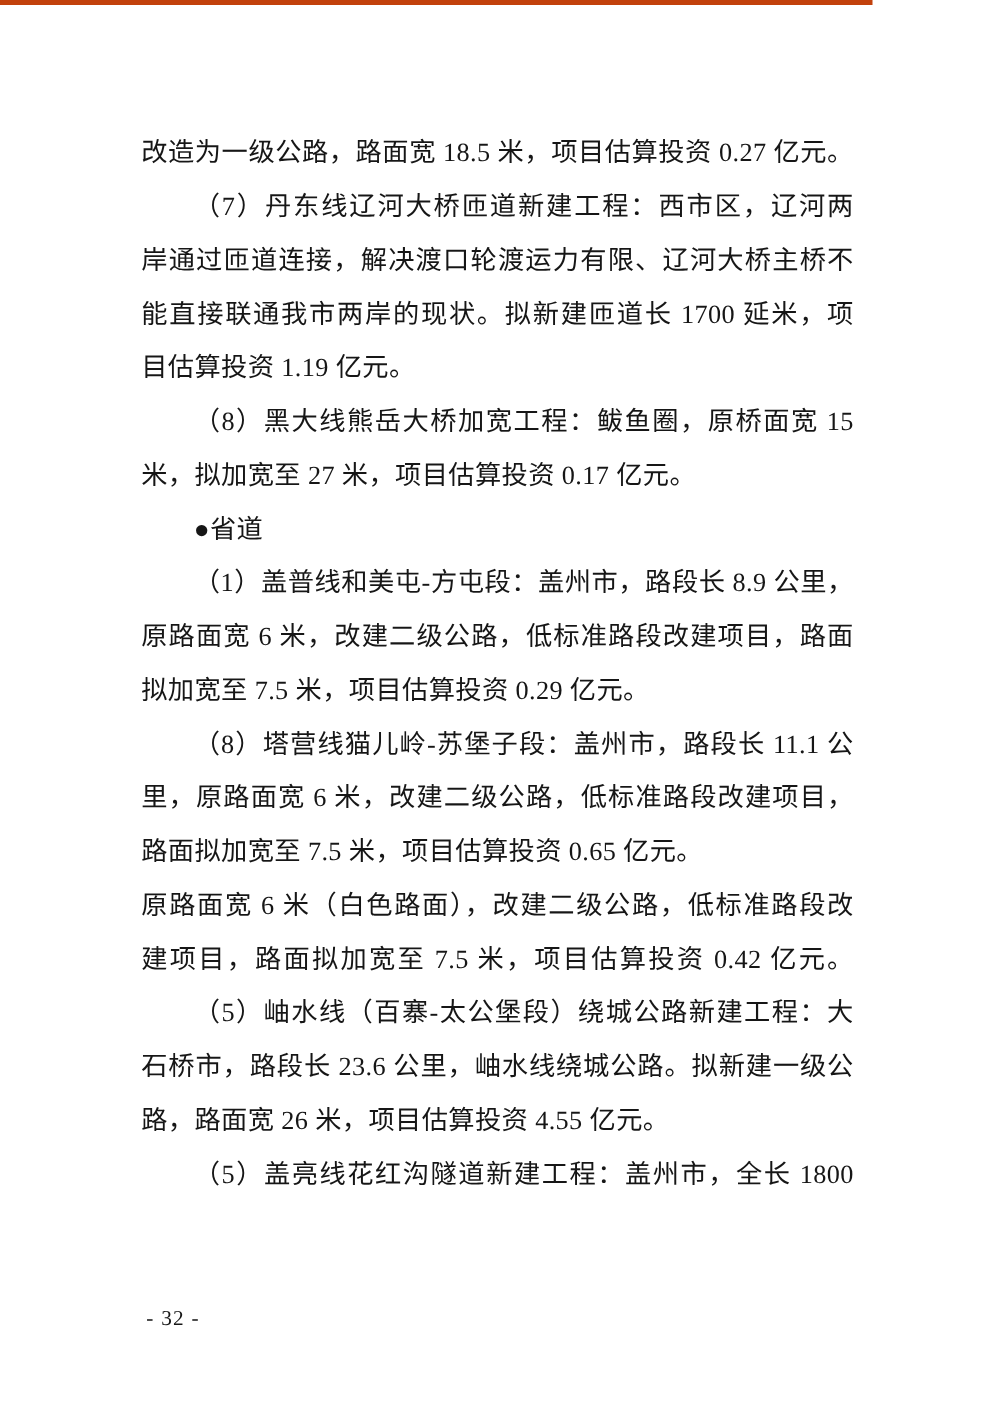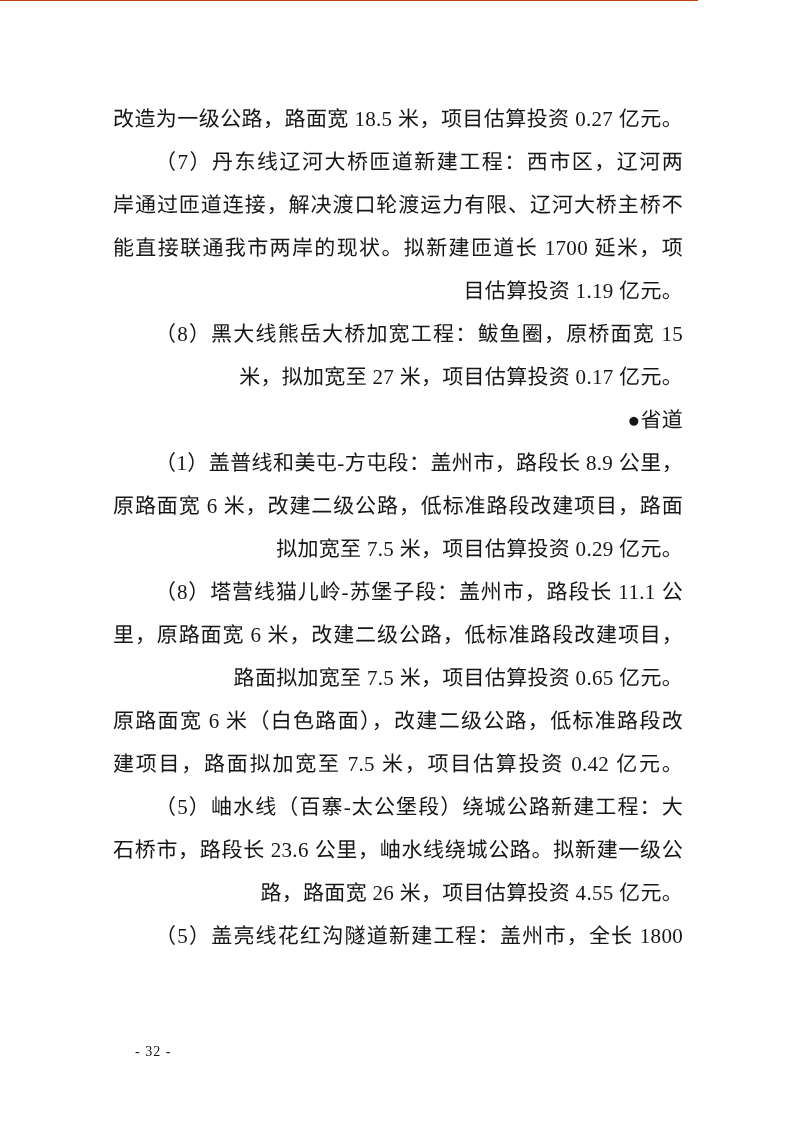--- a/index.html
+++ b/index.html
@@ -5,47 +5,47 @@
   * { margin: 0; padding: 0; box-sizing: border-box; }
   html, body { background: #ffffff; }
   .page {
     position: relative;
     width: 698px;
     height: 1122px;
     background: #ffffff;
     color: #161616;
     font-family: "Liberation Serif", "DejaVu Serif", serif;
     overflow: hidden;
-    border-top: 1px solid #c2410c;
+    border-top: 4px solid #c2410c;
   }
   .content {
     position: absolute;
     left: 113px;
     top: 97px;
     width: 570px;
   }
   .line {
     height: 43px;
     line-height: 43px;
     font-size: 21px;
-    text-align: right;
+    text-align: left;
     letter-spacing: 0.3px;
   }
   .line.fill {
     text-align: justify;
     text-align-last: justify;
   }
   .line.indent {
     padding-left: 42px;
   }
   .footer {
     position: absolute;
-    left: 135px;
+    left: 117px;
     top: 1038px;
-    font-size: 14px;
+    font-size: 17px;
     line-height: 26px;
     letter-spacing: 1px;
   }
 </style>
 </head>
 <body>
 
 <div class="page">
   <div class="content" id="doc-body">
       <div class="line fill">改造为一级公路，路面宽 18.5 米，项目估算投资 0.27 亿元。</div>

